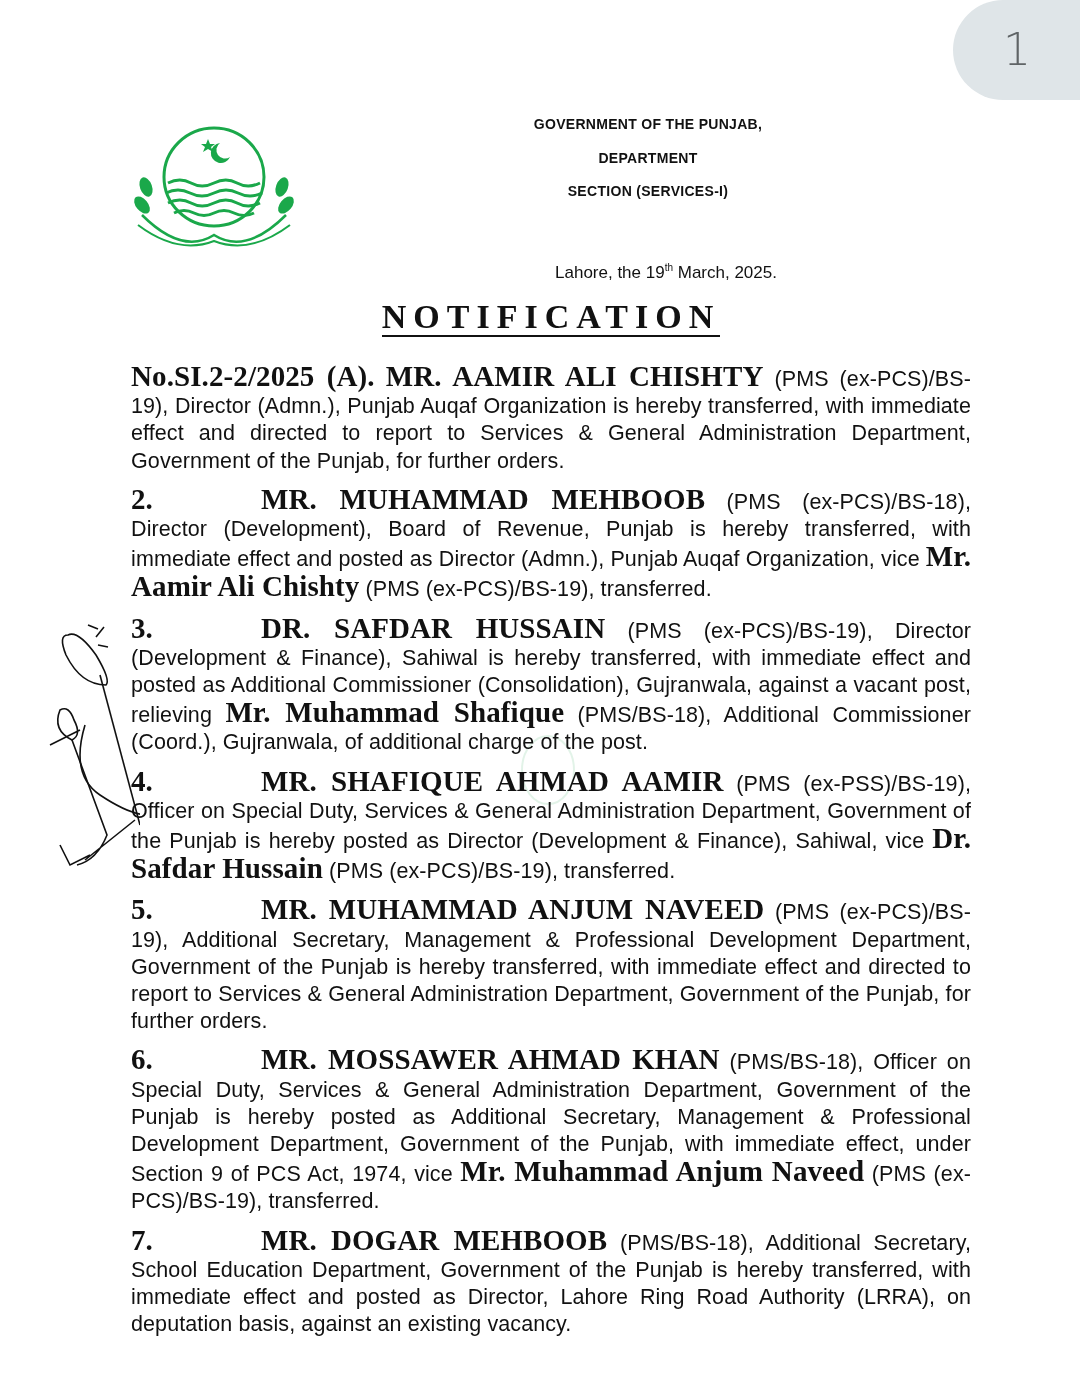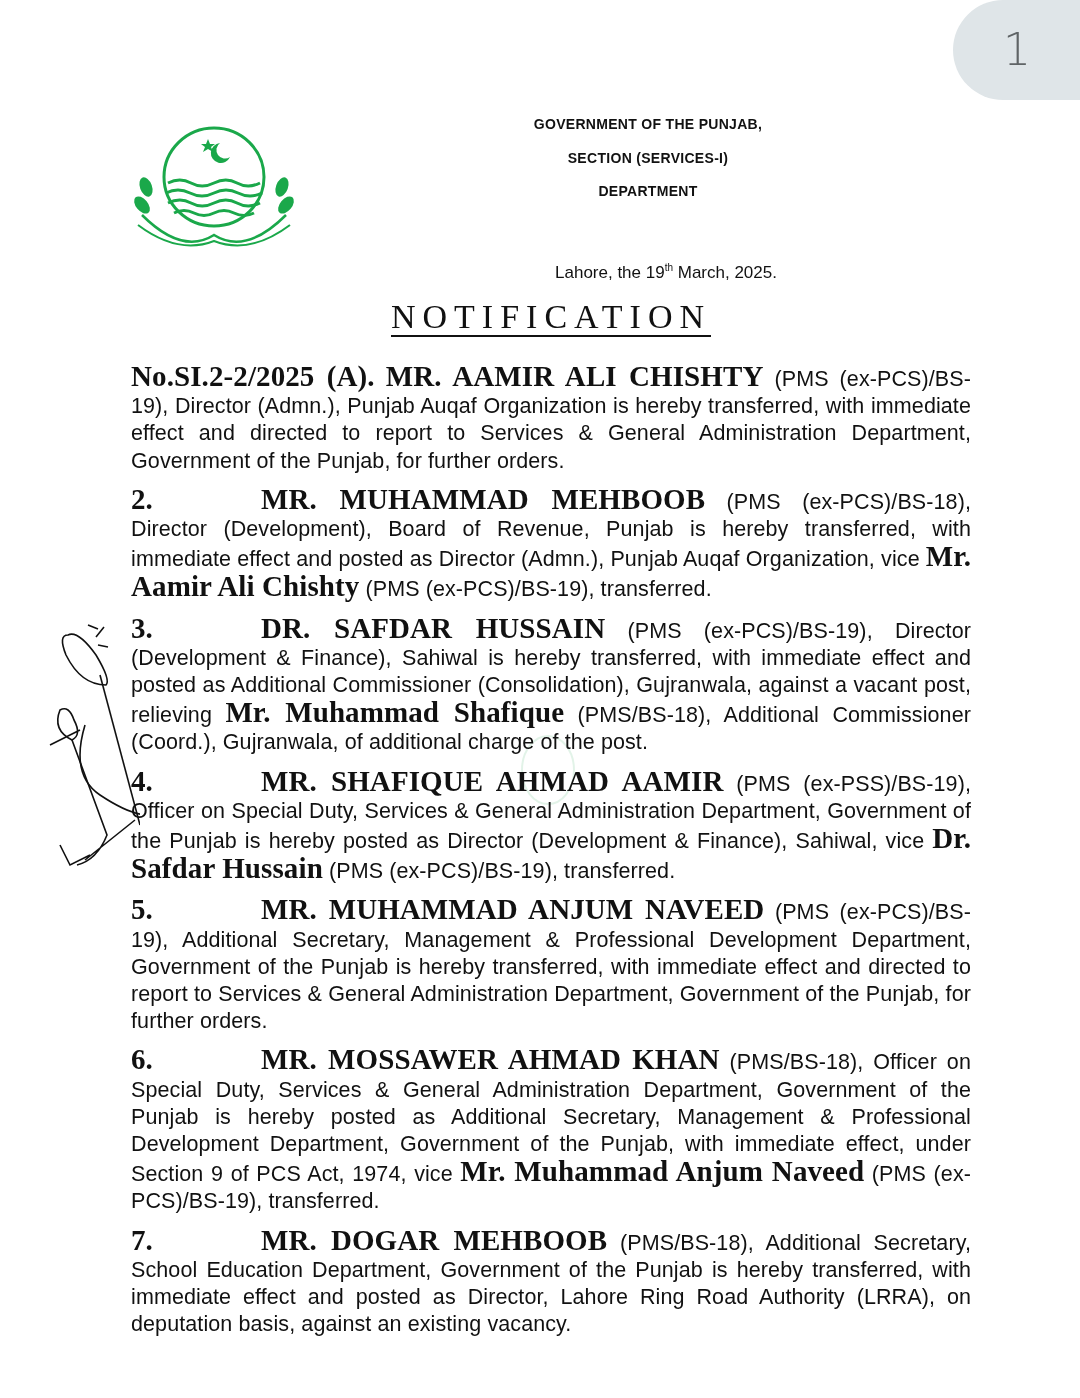--- a/index.html
+++ b/index.html
@@ -3,21 +3,21 @@
 <meta charset="utf-8">
 <style>
   html, body { margin:0; padding:0; background:#ffffff; }
   body { width:1080px; height:1398px; position:relative; overflow:hidden; font-family:"Liberation Sans", sans-serif; color:#111; }
   .page-badge { position:absolute; left:953px; top:0; width:160px; height:100px; background:#dfe5e8; border-radius:50px 0 0 50px; }
   .page-badge span { position:absolute; left:50px; top:24px; font-size:44px; color:#5f6466; font-family:"DejaVu Sans", sans-serif; font-weight:300; }
   .logo { position:absolute; left:128px; top:125px; width:172px; height:122px; }
   .header { position:absolute; left:370px; top:108px; width:556px; text-align:center; font-family:"Liberation Sans", sans-serif; font-weight:bold; font-size:14px; line-height:33.5px; letter-spacing:0.3px; }
   .date { position:absolute; left:388px; top:262px; width:556px; text-align:center; font-weight:normal; font-size:17px; }
   .date sup { font-size:10px; }
-  .notif { position:absolute; left:370px; top:298px; width:362px; text-align:center; font-family:"Liberation Serif", serif; font-weight:normal; font-size:34px; letter-spacing:7px; }
+  .notif { position:absolute; left:370px; top:298px; width:362px; text-align:center; font-family:"Liberation Serif", serif; font-weight:bold; font-size:34px; letter-spacing:7px; }
   .notif span { border-bottom:2px solid #111; padding-bottom:0; }
   .body-wrap { position:absolute; left:131px; top:363px; width:840px; }
   .para { font-size:21.5px; line-height:27.2px; text-align:justify; margin:0 0 11px 0; letter-spacing:0.1px; }
   .para b { font-family:"Liberation Serif", serif; font-weight:bold; font-size:29px; }
   .num { font-family:"Liberation Serif", serif; font-weight:bold; display:inline-block; width:130px; }
   .signature { position:absolute; left:40px; top:615px; width:100px; height:260px; }
   .watermark { position:absolute; left:518px; top:730px; width:60px; height:80px; opacity:0.25; }
 </style>
 </head>
 <body>
@@ -41,22 +41,22 @@
   <g fill="#1aa84a">
     <ellipse cx="18" cy="62" rx="6" ry="10" transform="rotate(-20 18 62)"></ellipse>
     <ellipse cx="14" cy="80" rx="6" ry="10" transform="rotate(-40 14 80)"></ellipse>
     <ellipse cx="154" cy="62" rx="6" ry="10" transform="rotate(20 154 62)"></ellipse>
     <ellipse cx="158" cy="80" rx="6" ry="10" transform="rotate(40 158 80)"></ellipse>
   </g>
 </svg>
 
 <div class="header">
   <div>GOVERNMENT OF THE PUNJAB,</div>
+  <div>DEPARTMENT</div>
   <div>SECTION (SERVICES-I)</div>
-  <div>DEPARTMENT</div>
 </div>
 
 <div class="date"><span>Lahore, the 19</span><sup>th</sup><span> March, 2025.</span></div>
 
 <div class="notif"><span>NOTIFICATION</span></div>
 
 <svg class="watermark" viewBox="0 0 60 80">
   <ellipse cx="30" cy="40" rx="26" ry="34" fill="none" stroke="#8fd1a6" stroke-width="2"></ellipse>
 </svg>
 

